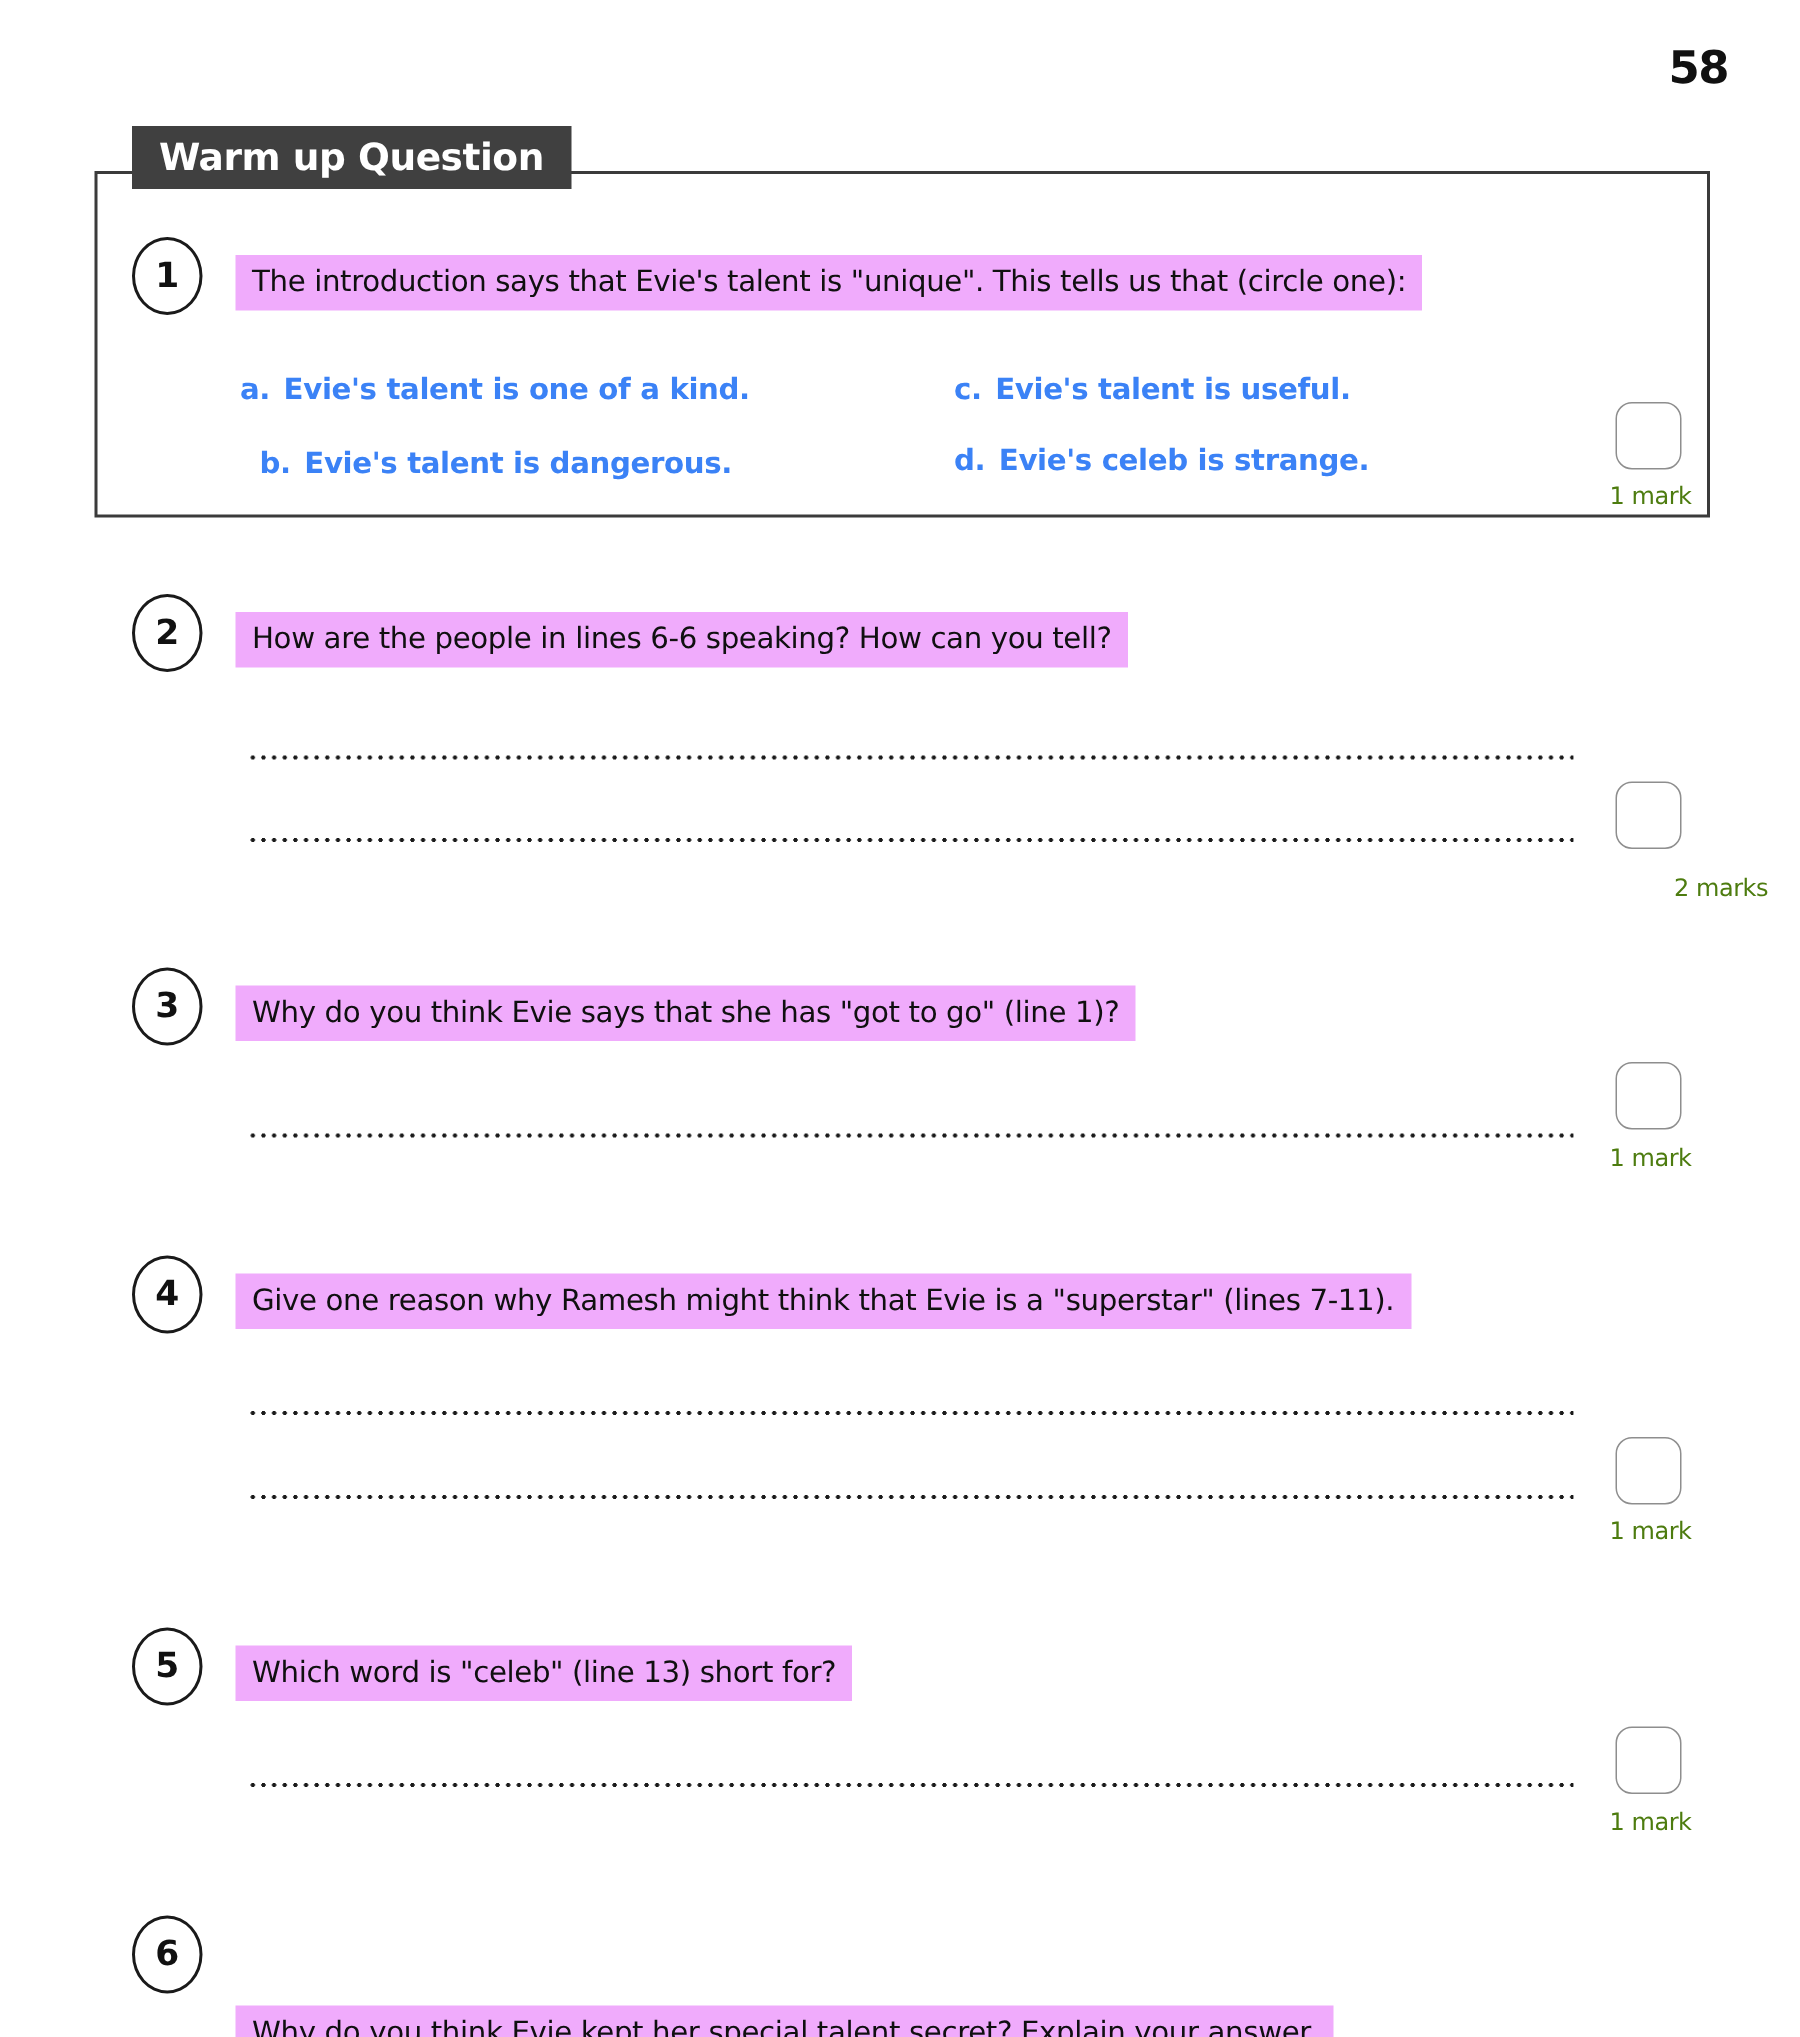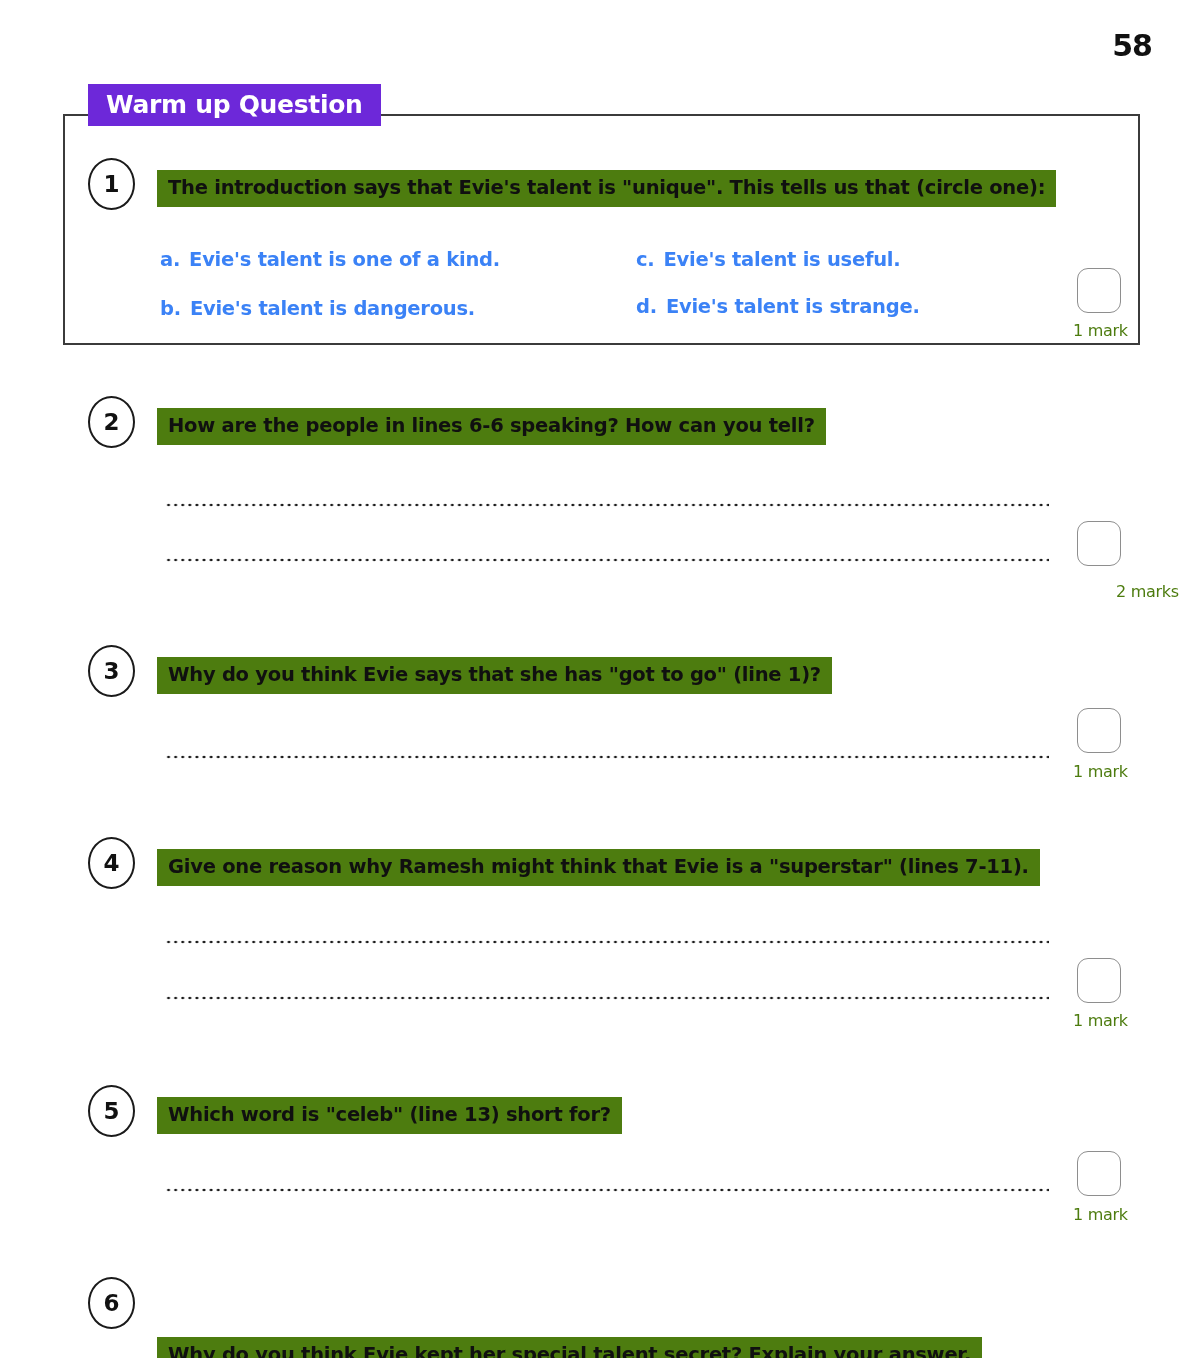--- a/index.html
+++ b/index.html
@@ -36,21 +36,21 @@
     width: 1077px;
     height: 231px;
     border: 2px solid #3b3b3b;
     box-sizing: border-box;
     background: #fff;
   }
   .warmup-banner {
     position: absolute;
     left: 88px;
     top: 84px;
-    background: #6d28d9;
+    background: #404040;
     color: #ffffff;
     font-family: "DejaVu Sans", sans-serif;
     font-weight: 700;
     font-size: 25px;
     letter-spacing: -0.3px;
     padding: 8px 18px 9px 18px;
     line-height: 1;
     z-index: 5;
   }
 
@@ -73,24 +73,24 @@
     justify-content: center;
     font-family: "DejaVu Sans", sans-serif;
     font-size: 23px;
     font-weight: 600;
     color: #111;
     background: #fff;
   }
   .qtext {
     position: absolute;
     left: 157px;
-    background: #4d7c0f;
+    background: #f0abfc;
     font-family: "DejaVu Sans", sans-serif;
     font-size: 19.5px;
-    font-weight: 700;
+    font-weight: 400;
     letter-spacing: -0.25px;
     color: #101010;
     padding: 7px 11px 8px 11px;
     white-space: nowrap;
     line-height: 1.15;
     text-align: right;
   }
 
   
   .option {
@@ -144,28 +144,28 @@
 <div class="warmup-box"></div>
 <div class="warmup-banner">Warm up Question</div>
 
 <div class="question">
   <div class="qnum" style="top:158px;">1</div>
   <div class="qtext" style="top:170px;">The introduction says that Evie's talent is "unique".  This tells us that (circle one):</div>
 
   <div class="option" style="left:160px; top:248px;">
     <span class="opt-letter">a.</span><span>Evie's talent is one of a kind.</span>
   </div>
-  <div class="option" style="left:160px; top:297px;">
+  <div class="option" style="left:173px; top:297px;">
     <span class="opt-letter">b.</span><span>Evie's talent is dangerous.</span>
   </div>
   <div class="option" style="left:636px; top:248px;">
     <span class="opt-letter">c.</span><span>Evie's talent is useful.</span>
   </div>
   <div class="option" style="left:636px; top:295px;">
-    <span class="opt-letter">d.</span><span>Evie's talent is strange.</span>
+    <span class="opt-letter">d.</span><span>Evie's celeb is strange.</span>
   </div>
 
   <div class="markbox" style="left:1077px; top:268px;"></div>
   <div class="marklabel" style="left:1073px; top:321px;">1 mark</div>
 </div>
 
 <div class="question">
   <div class="qnum" style="top:396px;">2</div>
   <div class="qtext" style="top:408px;">How are the people in lines 6-6 speaking?  How can you tell?</div>
 

